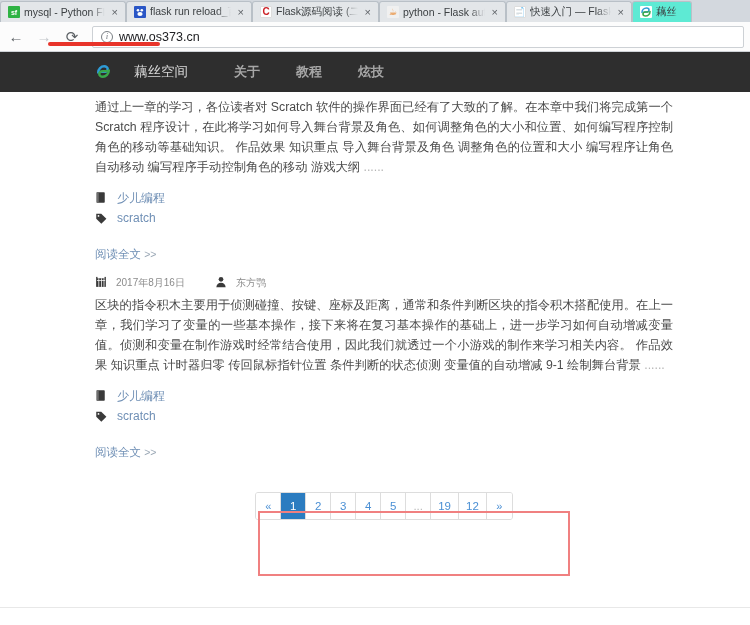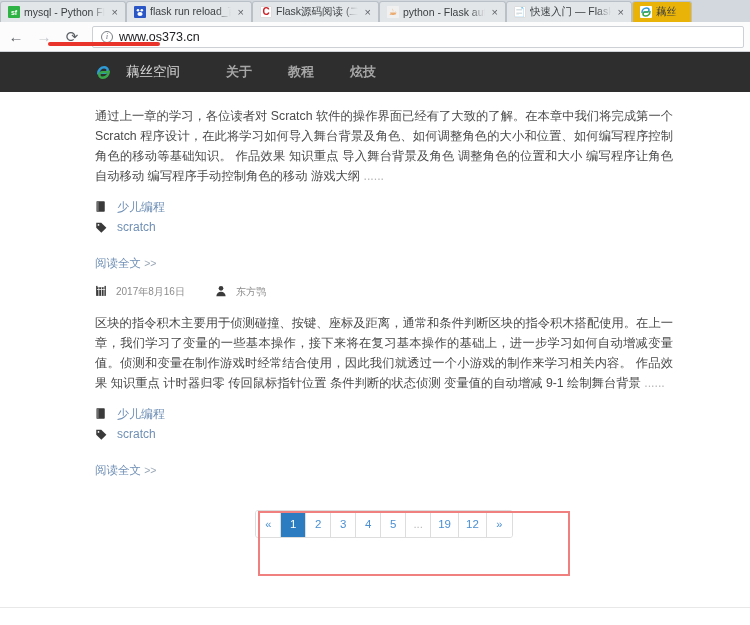--- a/index.html
+++ b/index.html
@@ -31,21 +31,21 @@
     border-top-left-radius: 3px;
     border-top-right-radius: 3px;
     position: relative;
     flex: 0 0 auto;
     border-left: 1px solid #b9c0c7;
     border-top: 1px solid #b9c0c7;
     border-right: 1px solid #b9c0c7;
     transform: skewX(0deg);
   }
   .tab.inactive { background: #e3e6e9; }
-  .tab.active   { background: #eab308; }
+  .tab.active   { background: #5eead4; }
   .tab-fav {
     width: 12px; height: 12px; flex: 0 0 12px;
     border-radius: 1px;
     display: flex; align-items: center; justify-content: center;
     font-size: 7px; font-weight: bold; color: #fff;
     line-height: 1;
     overflow: hidden;
   }
   .fav-sf     { background: #2fb344; }
   .fav-baidu  { background: #2a56c6; }
@@ -124,40 +124,40 @@
 
   #navbar {
     background: #2e2e2e;
     height: 40px;
     display: flex;
     align-items: center;
     padding-left: 95px;
     gap: 0;
   }
   .brand {
-    display: flex; align-items: center; gap: 14px;
+    display: flex; align-items: flex-start; gap: 22px;
     color: #d8d8d8; font-size: 13.5px;
     padding-right: 28px;
   }
   .brand-logo { width: 17px; height: 17px; flex: 0 0 17px; }
   .nav-link {
     color: #a6a6a6; font-size: 13px;
     padding: 0 18px;
     font-weight: bold;
   }
 
   #content { padding: 0 0 0 95px; }
 
   .excerpt {
     font-size: 12.3px;
     line-height: 20px;
     color: #4a4a4a;
     width: 578px;
     text-align: justify;
-    padding-top: 14px;
+    padding-top: 5px;
   }
   .excerpt .ellip { color: #b5b5b5; }
 
   .meta-list { padding-top: 13px; }
   .meta-row {
     display: flex; align-items: flex-start; gap: 9px;
     height: 21px;
   }
   .meta-row .mlabel { font-size: 12px; color: #6f8fb5; }
   .ico { width: 13px; height: 13px; flex: 0 0 13px; display:block; }

